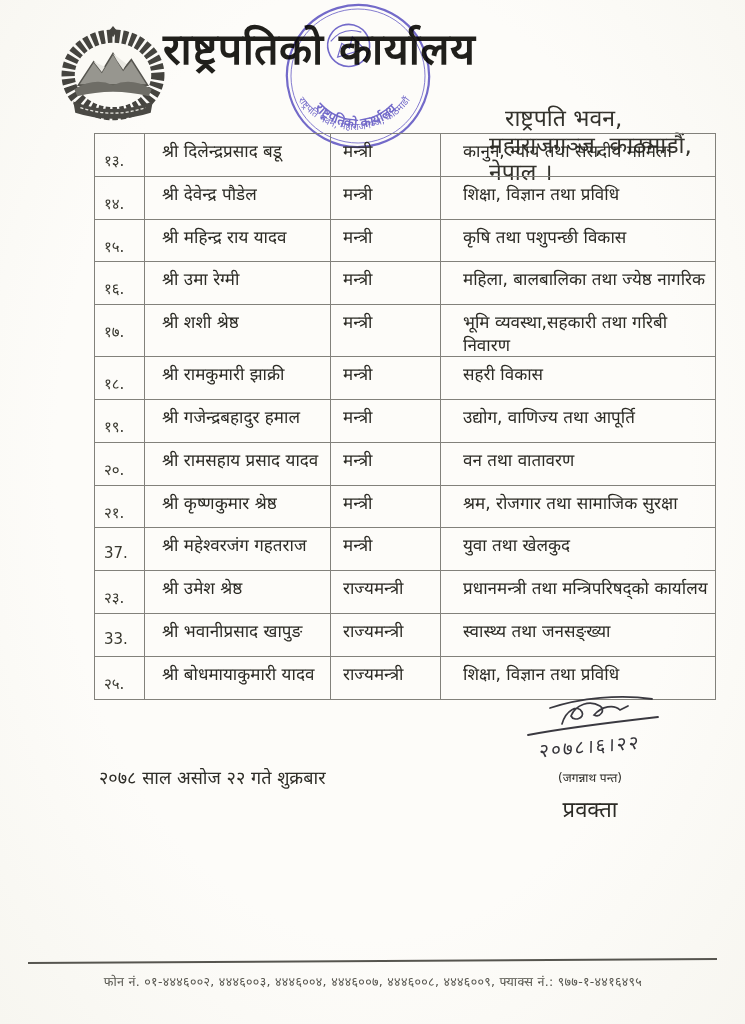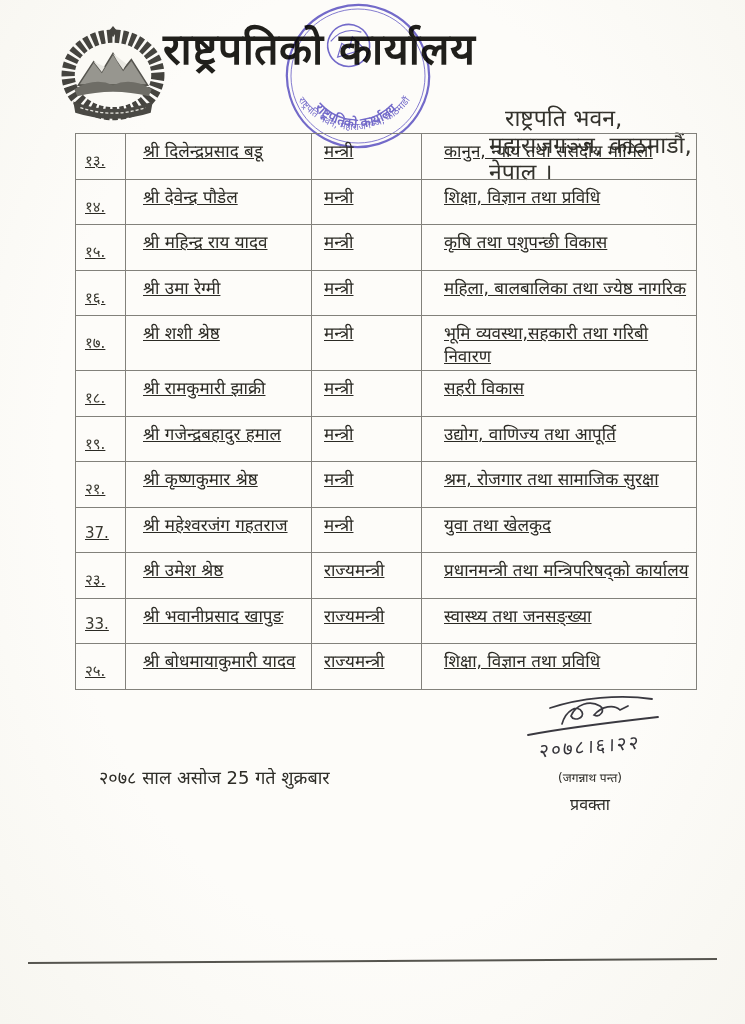--- a/index.html
+++ b/index.html
@@ -29,24 +29,24 @@
 
   .stamp {
     position:absolute; left:282px; top:0px; width:152px; height:152px;
     transform:rotate(-17deg);
     opacity:.85; mix-blend-mode:multiply;
     pointer-events:none;
   }
 
   
   table.minister-table {
-    position:absolute; left:75px; top:133px;
+    position:absolute; left:94px; top:133px;
     width:621px; height:557px;
     border-collapse:collapse; table-layout:fixed;
-    font-size:17px; color:#2b2a24;text-decoration:underline;
+    font-size:17px; color:#2b2a24;
   }
   .minister-table td { border:1px solid #82817b; vertical-align:top; overflow:hidden; }
   .minister-table tr { height:42.8px; }
   td.c-sn { width:50px; padding:16px 2px 0 9px; font-size:15px; color:#39382f; }
   td.c-name { width:186px; padding:5px 2px 0 17px; }
   td.c-pos { width:110px; padding:5px 2px 0 12px;margin-top:48px; }
   td.c-min { width:275px; padding:5px 4px 0 22px; }
 
   
   .date-line {
@@ -55,21 +55,21 @@
   }
   .sign-block { position:absolute; left:500px; top:692px; width:180px; text-align:center; }
   .sign-scribble { display:block; margin:0 auto; }
   .hand-date {
     display:inline-block; margin-top:-8px;
     font-size:19px; color:#35343a;
     transform:rotate(-5deg) skewX(-6deg);
     letter-spacing:2px; white-space:nowrap;
   }
   .sign-name { margin-top:10px; font-size:12px; color:#2c2b26; }
-  .sign-title { margin-top:7px; font-size:16px; color:#2c2b26; }
+  .sign-title { margin-top:7px; font-size:22px; color:#2c2b26; }
 
   
   .footer-rule {
     position:absolute; left:28px; top:960px; width:689px; height:2px;
     background:#56554f; transform:rotate(-0.35deg);
   }
   .footer-contact {
     position:absolute; left:30px; top:973px; width:686px;
     text-align:center; font-size:12.5px; color:#54534c; letter-spacing:0.3px;
     white-space:nowrap;
@@ -161,20 +161,26 @@
       <td class="c-min">सहरी विकास</td>
     </tr>
 
     <tr>
       <td class="c-sn">१९.</td>
       <td class="c-name">श्री गजेन्द्रबहादुर हमाल</td>
       <td class="c-pos">मन्त्री</td>
       <td class="c-min">उद्योग, वाणिज्य तथा आपूर्ति</td>
     </tr>
 
+    <tr>
+      <td class="c-sn">२०.</td>
+      <td class="c-name">श्री रामसहाय प्रसाद यादव</td>
+      <td class="c-pos">मन्त्री</td>
+      <td class="c-min">वन तथा वातावरण</td>
+    </tr>
 
     <tr>
       <td class="c-sn">२१.</td>
       <td class="c-name">श्री कृष्णकुमार श्रेष्ठ</td>
       <td class="c-pos">मन्त्री</td>
       <td class="c-min">श्रम, रोजगार तथा सामाजिक सुरक्षा</td>
     </tr>
 
     <tr>
       <td class="c-sn">37.</td>
@@ -199,28 +205,29 @@
 
     <tr>
       <td class="c-sn">२५.</td>
       <td class="c-name">श्री बोधमायाकुमारी यादव</td>
       <td class="c-pos">राज्यमन्त्री</td>
       <td class="c-min">शिक्षा, विज्ञान तथा प्रविधि</td>
     </tr>
   </tbody>
   </table>
 
-  <div class="date-line">२०७८ साल असोज 25 गते शुक्रबार</div>
+  <div class="date-line">२०७८ साल असोज २२ गते शुक्रबार</div>
 
   <div class="sign-block">
     <svg class="sign-scribble" width="160" height="46" viewBox="0 0 160 46">
       <path d="M40 16 C 70 6, 110 2, 142 7" fill="none" stroke="#3a3940" stroke-width="1.8" stroke-linecap="round"></path>
       <path d="M52 32 C 56 18, 68 12, 72 20 C 75 26, 64 30, 61 24 C 66 12, 80 8, 90 14 C 96 18, 90 26, 84 23 C 92 14, 104 12, 110 18 L 118 14" fill="none" stroke="#3a3940" stroke-width="1.7" stroke-linecap="round"></path>
       <path d="M18 43 C 60 35, 104 30, 148 25" fill="none" stroke="#3a3940" stroke-width="1.8" stroke-linecap="round"></path>
     </svg>
     <span class="hand-date">२०७८।६।२२</span>
     <div class="sign-name">(जगन्नाथ पन्त)</div>
     <div class="sign-title">प्रवक्ता</div>
   </div>
 
   <div class="footer-rule"></div>
+  <div class="footer-contact">फोन नं. ०१-४४४६००२, ४४४६००३, ४४४६००४, ४४४६००७, ४४४६००८, ४४४६००९, फ्याक्स नं.: ९७७-१-४४१६४९५</div>
 
 </div>
 
 </body></html>

